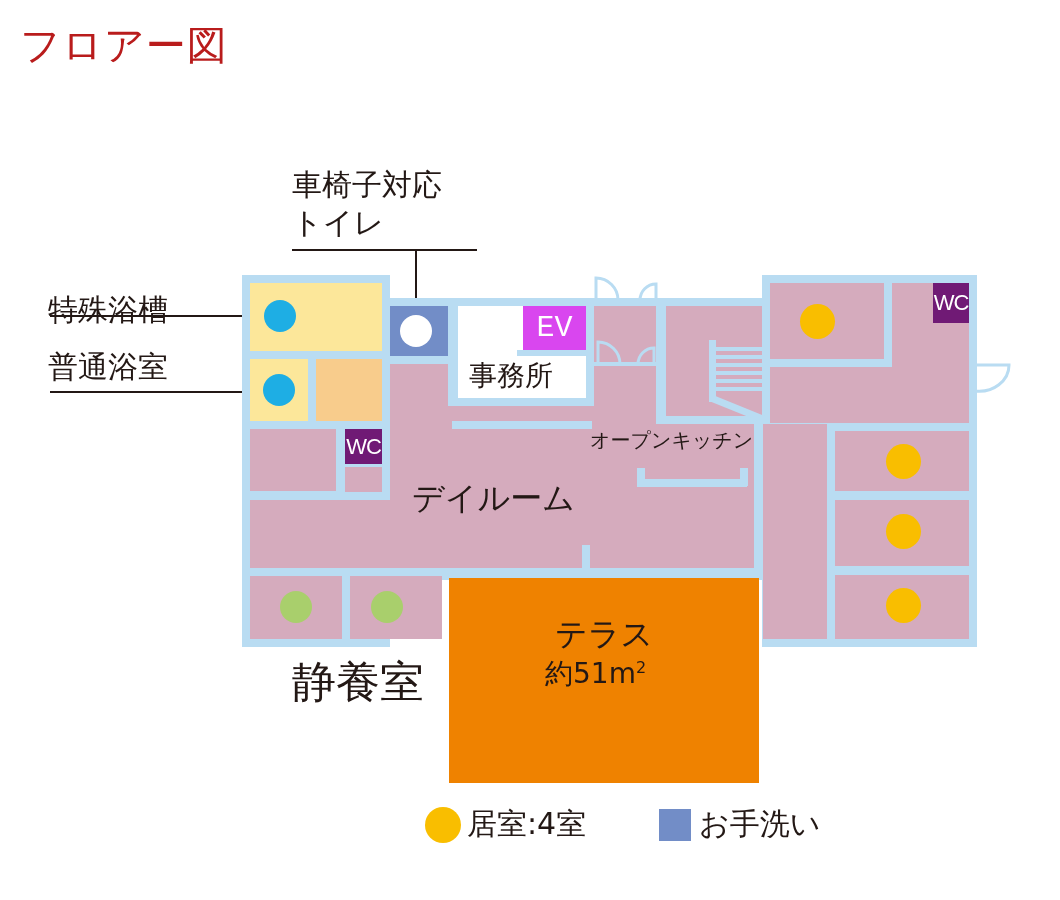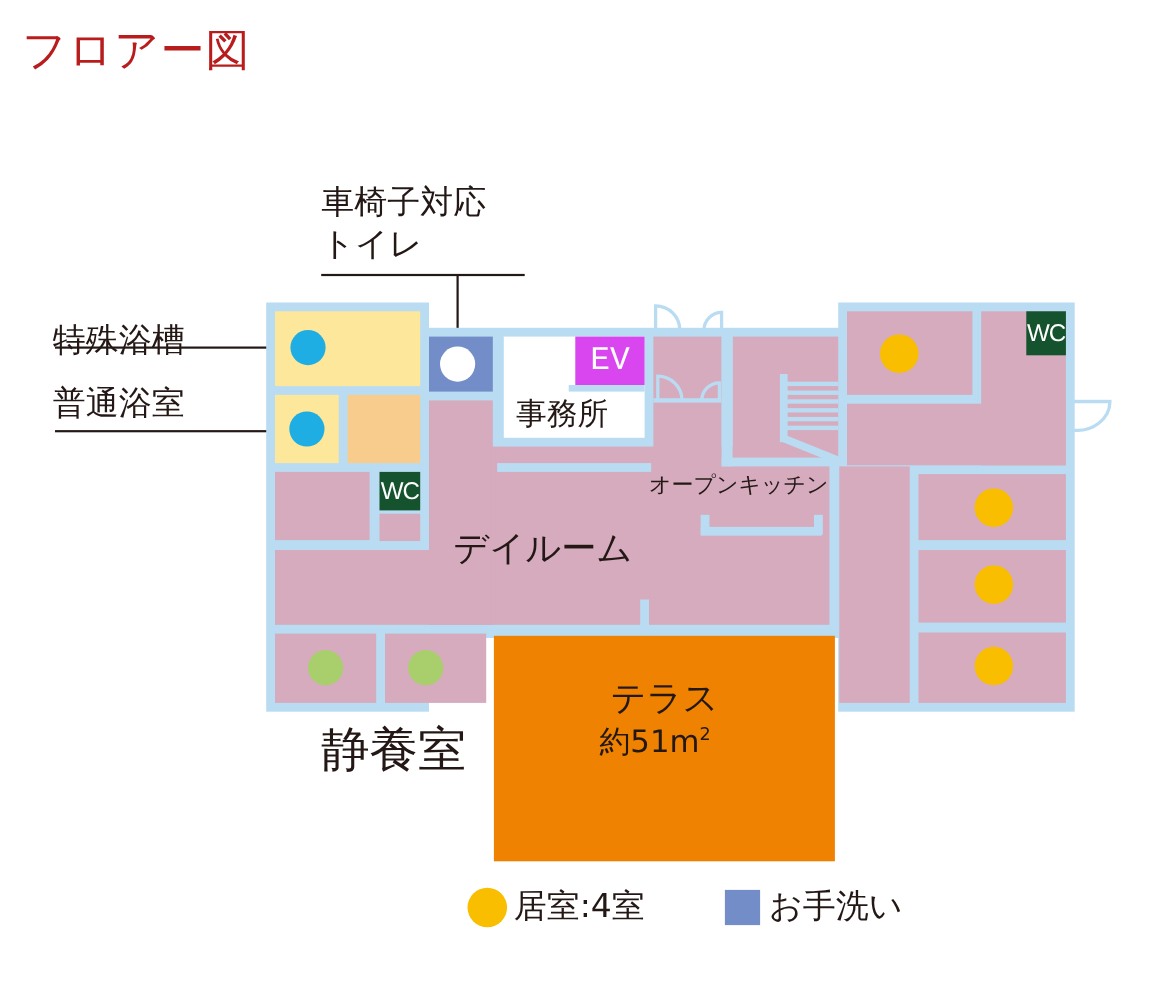--- a/index.html
+++ b/index.html
@@ -5,21 +5,21 @@
   html, body { margin: 0; padding: 0; background: #ffffff; }
   body { width: 1060px; height: 900px; position: relative; overflow: hidden;
          font-family: "DejaVu Sans", "Liberation Sans", sans-serif; color: #231815; }
   .abs { position: absolute; }
   .wall { position: absolute; background: #b9dcf2; }
   .room { position: absolute; background: #d5abbd; }
   .title { position: absolute; left: 20px; top: 18px; font-size: 40px; font-weight: normal; letter-spacing: 1px; color: #b91c1c; }
   .label { position: absolute; font-size: 30px; white-space: nowrap; line-height: 1; }
   .leader { position: absolute; background: #231815; }
   .dot { position: absolute; border-radius: 50%; }
-  .wc { position: absolute; background: #14532d; color: #fff; font-family: "Liberation Sans", sans-serif;
+  .wc { position: absolute; background: #701a75; color: #fff; font-family: "Liberation Sans", sans-serif;
         font-size: 22px; display: flex; align-items: center; justify-content: center; letter-spacing: -1px; }
   .ev { position: absolute; background: #d946ef; color: #fff; font-family: Liberation Mono, monospace;
         font-size: 30px; display: flex; align-items: center; justify-content: center; }
   .stair-line { position: absolute; background: #b9dcf2; height: 4px; }
   .legend { position: absolute; top: 804px; font-size: 30px; display: flex; align-items: center; }
 </style>
 </head>
 <body>
 
 <div class="title">フロアー図</div>

